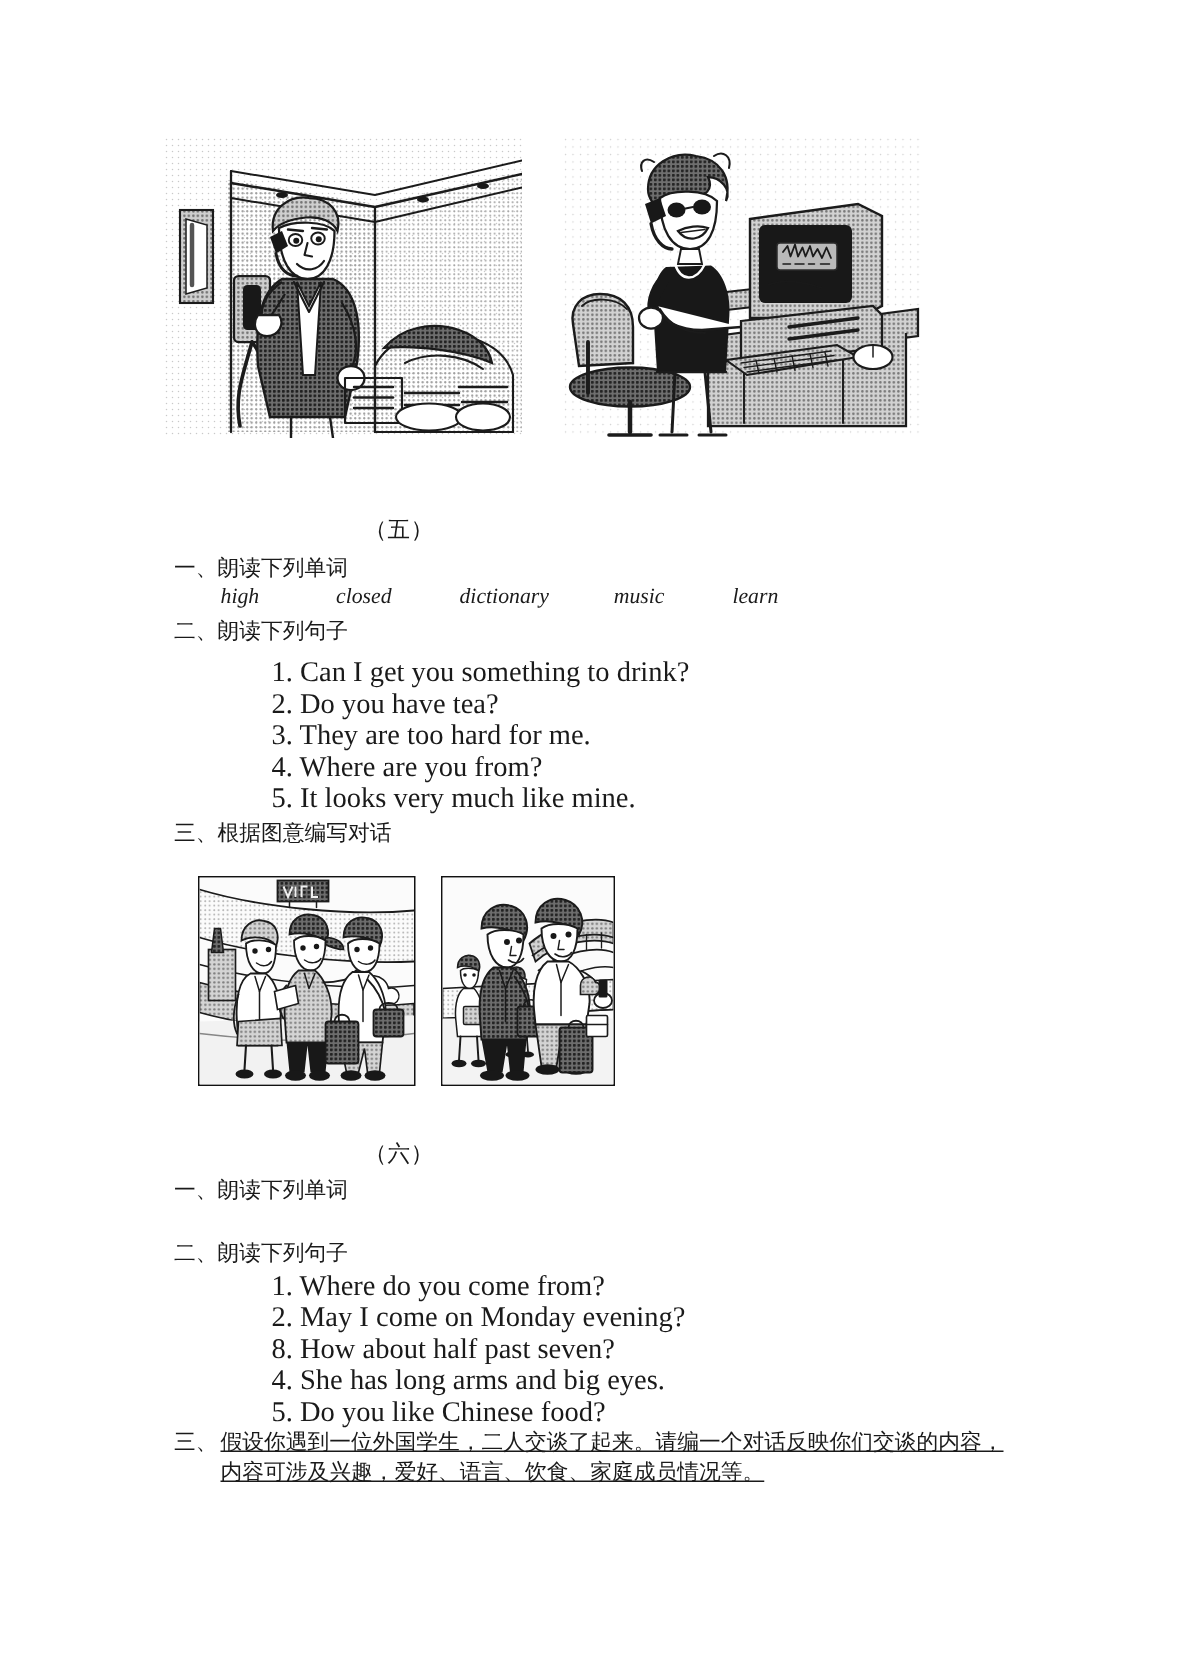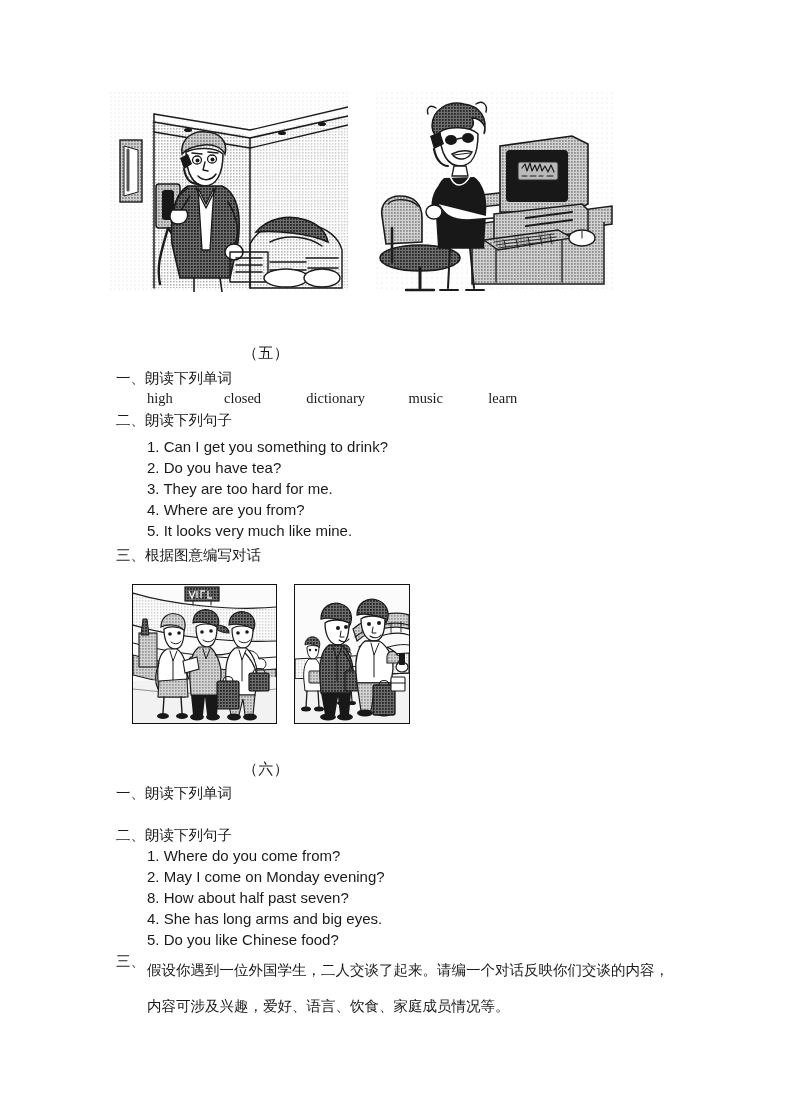--- a/index.html
+++ b/index.html
@@ -56,36 +56,39 @@
     font-family: "DejaVu Sans", "Liberation Sans", sans-serif;
     font-size: 14.5px;
     color: #1a1a1a;
     white-space: nowrap;
   }
   .cn-para {
     position: absolute;
     font-family: "DejaVu Sans", "Liberation Sans", sans-serif;
     font-size: 14.5px;
     color: #1a1a1a;
-    line-height: 36px;
+    line-height: 20px;
     width: 556px;
     text-indent: 0;
+    text-decoration: underline;
   }
   .word-row {
     position: absolute;
     font-family: "Liberation Serif", "DejaVu Serif", serif;
     font-size: 14.5px;
     white-space: nowrap;
+    font-style: italic;
   }
   .word-row span { display: inline-block; }
   .sentence {
     position: absolute;
-    font-family: Liberation Sans, sans-serif;
-    font-size: 15px;
+    font-family: Liberation Serif, serif;
+    font-size: 19px;
     white-space: nowrap;
+    margin-left: 34px;
   }
 
   
   .pic-band {
     position: absolute;
     left: 132px;
     top: 584px;
     width: 296px;
     height: 140px;
     display: flex;

